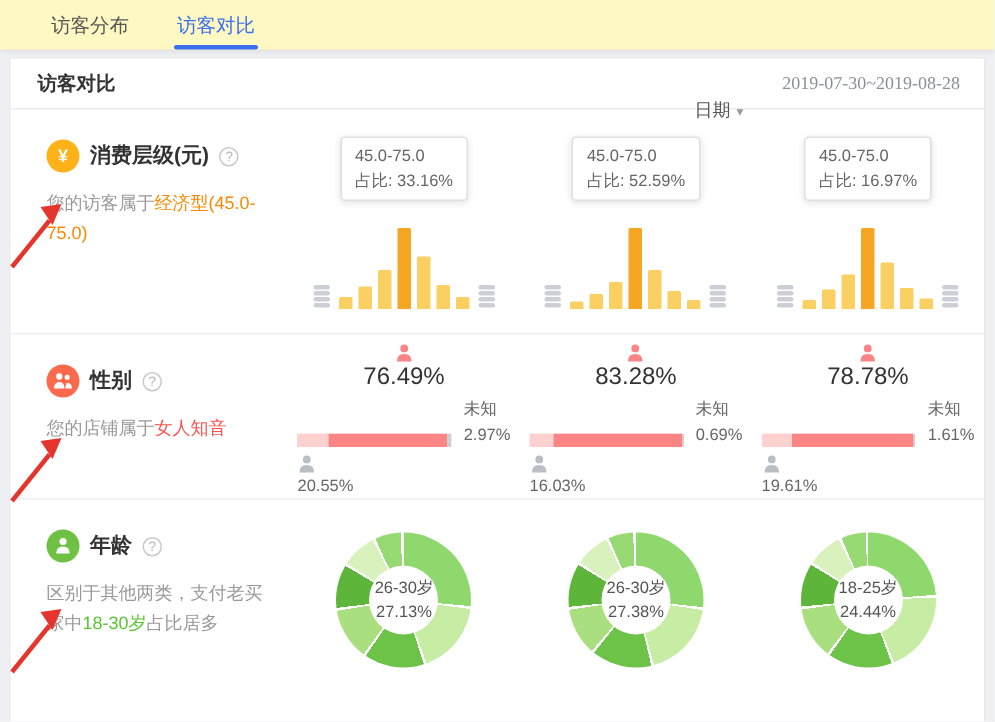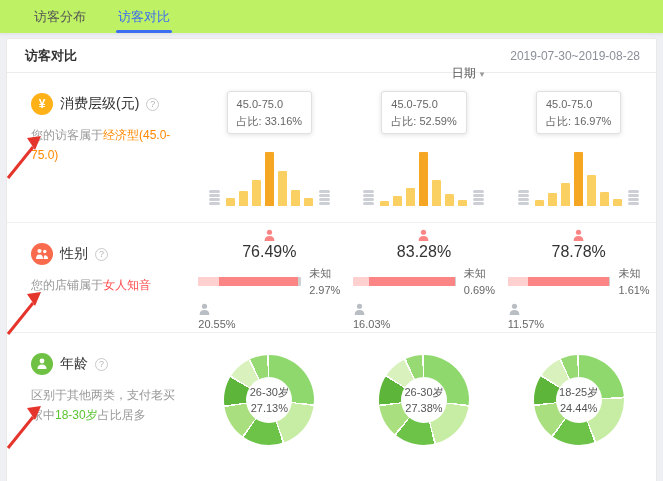--- a/index.html
+++ b/index.html
@@ -1,51 +1,51 @@
 <!DOCTYPE html>
 <html><head>
 <meta charset="utf-8">
 <style>
   * { margin:0; padding:0; box-sizing:border-box; }
   html,body { width:663px; height:481px; overflow:hidden; background:#eef0f3;
     font-family:"Liberation Sans","DejaVu Sans",sans-serif; color:#333; }
   .screen { position:relative; width:663px; height:481px; }
 
   
-  .tabbar { height:34px; background:#bef264; border-bottom:1px solid #e6e6e6;
+  .tabbar { height:34px; background:#fef9c3; border-bottom:1px solid #e6e6e6;
     box-shadow:0 1px 3px rgba(0,0,0,.05); display:flex; align-items:stretch; padding-left:18px; position:relative; z-index:2;}
   .tab { position:relative; display:flex; align-items:center; padding:0 16px; font-size:13px; color:#555; cursor:pointer; }
   .tab.active { color:#3c6ef0; }
   .tab.active::after { content:""; position:absolute; left:14px; right:14px; bottom:0; height:3px; background:#3c6ef0; border-radius:2px;}
 
   .page-bg { padding:4px 6px 0 6px; }
   .card { background:#fff; border:1px solid #e9e9e9; border-radius:2px; min-height:450px; }
 
   .card-header { height:34px; display:flex; align-items:center; justify-content:space-between;
     padding:0 16px 0 18px; border-bottom:1px solid #ececec; }
   .card-title { font-size:13px; font-weight:bold; color:#333; }
   .date-controls { display:flex; align-items:center; gap:26px; font-size:12px; }
   .date-label { color:#555; cursor:pointer;margin-top:36px; }
   .caret { color:#999; font-size:9px; margin-left:4px; }
-  .date-range { color:#8a9099; cursor:pointer; }
+  .date-range { color:#8a9099; cursor:pointer;font-family:Liberation Serif, serif; }
 
   .grid { display:grid; grid-template-columns:185px 1fr 1fr 1fr; }
   .col-headers { padding:8px 0 2px 0; }
   .col-header { text-align:center; font-size:12px; color:#555; padding-top:6px; }
 
   .section { border-bottom:1px solid #f0f0f0; }
   .section:last-child { border-bottom:none; }
   .row-label { padding:20px 8px 0 24px; }
   .label-head { display:flex; align-items:center; gap:7px; }
   .sec-icon { width:22px; height:22px; border-radius:50%; display:flex; align-items:center; justify-content:center;
     color:#fff; font-size:12px; font-weight:bold; flex:0 0 22px; }
   .sec-icon.orange { background:#ffb118; }
   .sec-icon.red { background:#fa6a4c; }
   .sec-icon.green { background:#6fc143; }
-  .sec-title { font-size:14px; font-weight:normal; color:#333; }
+  .sec-title { font-size:14px; font-weight:bold; color:#333; }
   .qmark { width:13px; height:13px; border:1px solid #c9c9c9; border-radius:50%; color:#b5b5b5;
     font-size:9px; line-height:11px; text-align:center; display:inline-block; cursor:pointer; }
   .colhead-q { margin-left:4px; vertical-align:1px; }
   .sec-desc { margin-top:10px; font-size:12px; color:#999; line-height:1.7; width:150px; }
   .hl-orange { color:#ff8800; }
   .hl-red { color:#ff5050; }
   .hl-green { color:#5bc531; }
 
   .cell { display:flex; flex-direction:column; align-items:center; }
 
@@ -56,21 +56,21 @@
   .bar-chart { display:flex; align-items:flex-end; gap:4px; height:56px; }
   .vbar { width:9px; background:#fbd062; border-radius:1px 1px 0 0; }
   .vbar.hi { background:#f5a623; }
   .coins { display:flex; flex-direction:column; gap:1px; padding-bottom:1px; }
   .coins span { display:block; width:11px; height:3px; border-radius:2px; background:#ccd0d6; }
 
   
   .gcell { width:142px; margin-top:6px; display:flex; flex-direction:column; align-items:center; }
   .person { width:13px; height:13px; }
   .g-fem { font-size:16px; color:#333; margin:1px 0 4px 0; }
-  .g-main { width:100%; display:flex; align-items:center; gap:8px; }
+  .g-main { width:100%; display:flex; align-items:flex-end; gap:8px; }
   .gbar { flex:1; height:9px; display:flex; border-radius:1px; overflow:hidden; background:#eee; cursor:pointer; }
   .seg.male { background:#ffd0d0; }
   .seg.female { background:#fb8585; }
   .seg.unk { background:#cfcfcf; }
   .g-unk { font-size:11px; color:#666; text-align:left; line-height:1.5; }
   .g-bottom { width:100%; display:flex; flex-direction:column; align-items:flex-start; margin-top:5px; }
   .g-male { font-size:11px; color:#666; margin-top:2px; }
 
   
   .donut-wrap { position:relative; width:90px; height:90px; margin-top:22px; }
@@ -294,21 +294,21 @@
               <div class="g-unk">
                   <div>未知</div>
                   <div>1.61%</div>
                 </div>
             </div>
             <div class="g-bottom">
               <svg class="person" viewBox="0 0 12 12" fill="#b9bdc4">
                   <circle cx="6" cy="3" r="2.4"></circle>
                   <path d="M1.5 11 Q1.5 6.4 6 6.4 Q10.5 6.4 10.5 11 Z"></path>
                 </svg>
-              <div class="g-male">11.57%</div>
+              <div class="g-male">19.61%</div>
             </div>
           </div>
         </div>
       </div>
 
       <div class="section grid">
         <div class="row-label">
           <div class="label-head">
             <span class="sec-icon green">
               <svg width="12" height="12" viewBox="0 0 12 12" fill="#fff">

